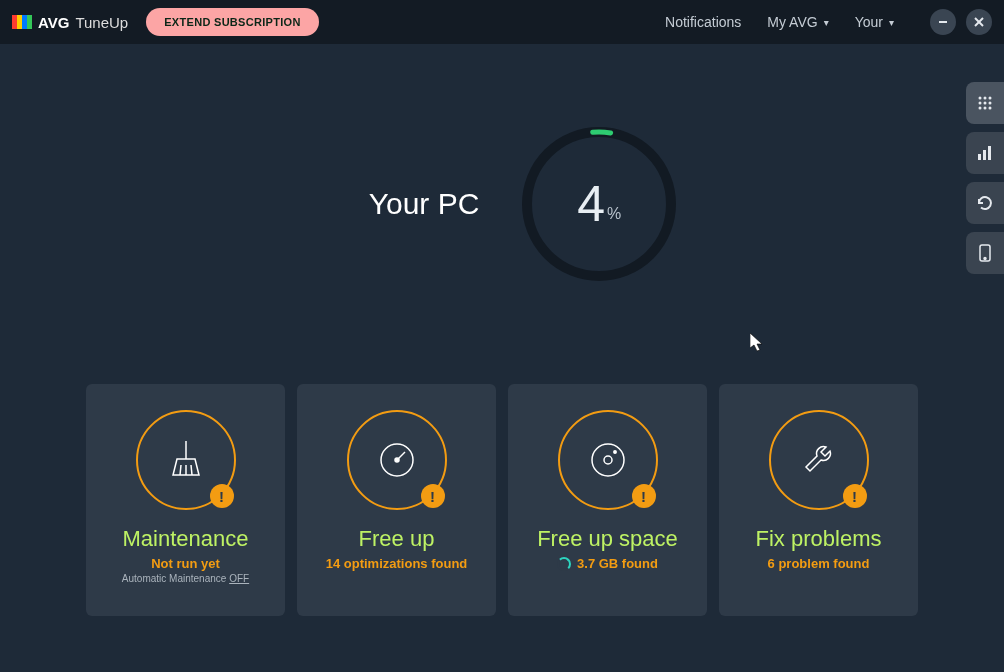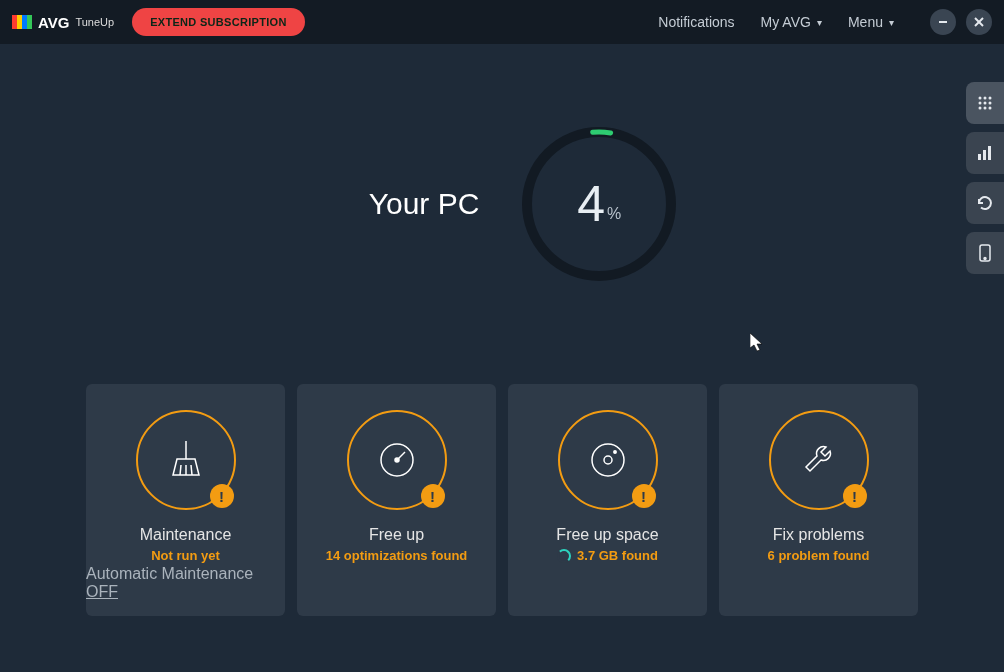--- a/index.html
+++ b/index.html
@@ -26,27 +26,27 @@
 }
 .avg-logo {
   width: 20px;
   height: 20px;
 }
 .logo-text {
   font-size: 15px;
   font-weight: 600;
 }
 .logo-sub {
-  font-size: 11px;
+  font-size: 15px;
   font-weight: 400;
   color: #ddd;
 }
 .extend-btn {
   margin-left: 18px;
-  background: #ef4444;
+  background: #fca5a5;
   color: #0b2617;
   font-size: 11px;
   font-weight: 700;
   letter-spacing: 0.3px;
   padding: 8px 18px;
   border-radius: 16px;
   border: none;
   cursor: pointer;
 }
 .titlebar-right {
@@ -177,32 +177,32 @@
   border-radius: 50%;
   display: flex;
   align-items: center;
   justify-content: center;
   color: #2e3a48;
   font-weight: 900;
   font-size: 15px;
 }
 .card-title {
   margin-top: 16px;
-  font-size: 16px;
-  color: #e5e5e5;
+  font-size: 22px;
+  color: #bef264;
 }
 .card-sub {
   margin-top: 4px;
   font-size: 13px;
   color: #f39c12;
   font-weight: bold;
 }
 .card-extra {
   margin-top: 2px;
-  font-size: 16px;
+  font-size: 10px;
   color: #aab3bc;
 }
 .card-extra .off {
   text-decoration: underline;
 }
 .sub-row {
   display: flex;
   align-items: flex-end;
   gap: 6px;
 }
@@ -240,21 +240,21 @@
   <button class="extend-btn">EXTEND SUBSCRIPTION</button>
   <div class="titlebar-right">
     <div class="nav-item">
       <span>Notifications</span>
     </div>
     <div class="nav-item">
       <span>My AVG</span>
       <span class="chev">▾</span>
     </div>
     <div class="nav-item">
-      <span>Menu</span>
+      <span>Your</span>
       <span class="chev">▾</span>
     </div>
     <div class="win-controls">
       <div class="win-btn">
         <svg width="12" height="12" viewBox="0 0 12 12">
             <line x1="2" y1="6" x2="10" y2="6" stroke="currentColor" stroke-width="2"></line>
           </svg>
       </div>
       <div class="win-btn">
         <svg width="12" height="12" viewBox="0 0 12 12">

